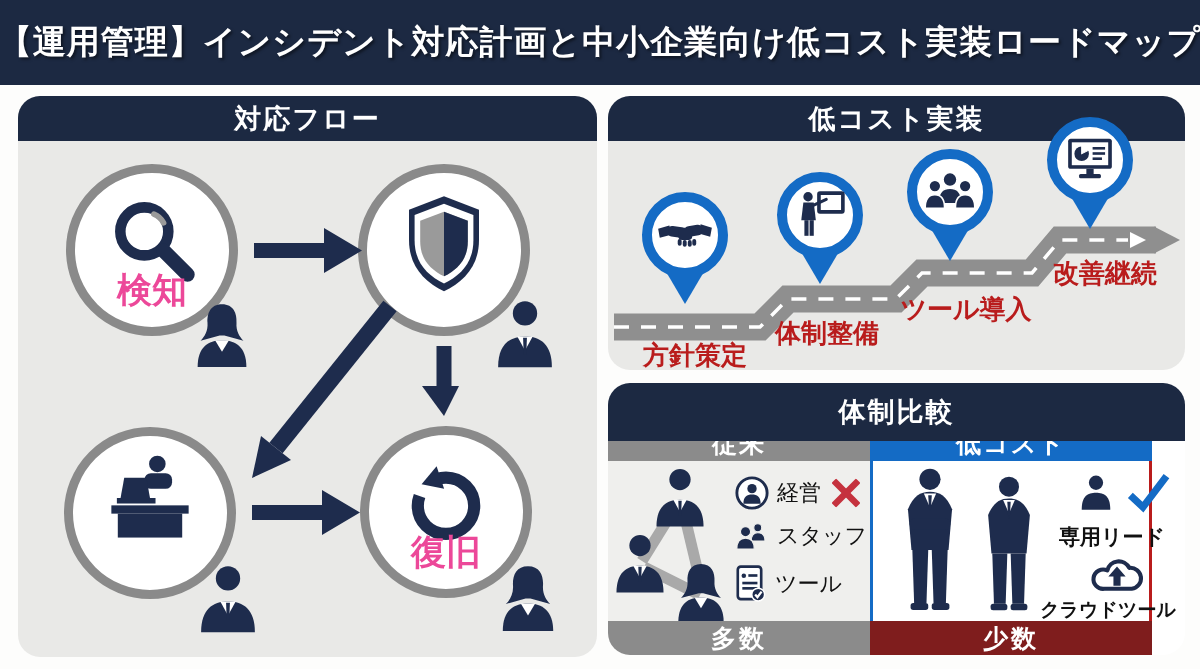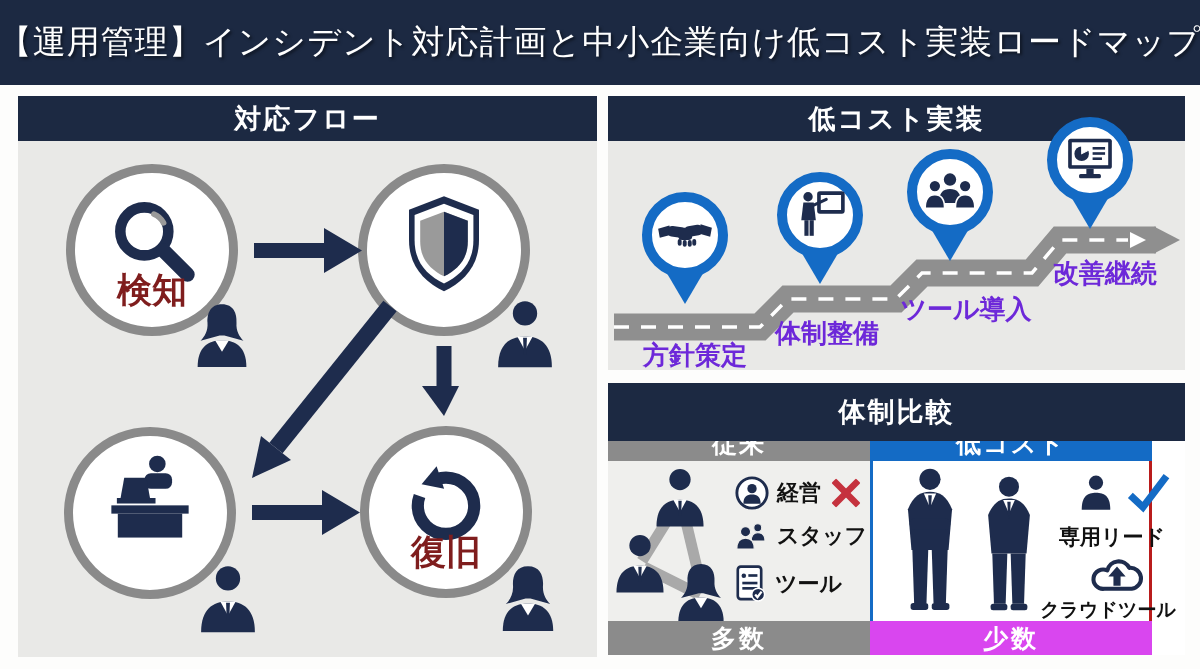--- a/index.html
+++ b/index.html
@@ -2,65 +2,65 @@
 <html><head>
 <meta charset="utf-8">
 <style>
   html,body{margin:0;padding:0}
   body{width:1200px;height:669px;position:relative;background:#fdfdfc;
        font-family:"Liberation Sans","DejaVu Sans",sans-serif;overflow:hidden}
   .abs{position:absolute}
   
   #titlebar{left:0;top:0;width:1200px;height:85px;background:#1c2942;
             display:flex;align-items:center;justify-content:center}
-  #titlebar .t{color:#fff;font-size:33px;font-weight:400;letter-spacing:1px;
+  #titlebar .t{color:#fff;font-size:33px;font-weight:700;letter-spacing:1px;
                text-shadow:2px 2px 3px rgba(0,0,0,.5);white-space:nowrap}
   
-  .panel{border-radius:0;overflow:hidden;background:#e9e9e7}
+  .panel{border-radius:22px;overflow:hidden;background:#e9e9e7}
   .panel-hd{position:absolute;left:0;top:0;width:100%;height:45px;background:#1c2942;
             display:flex;align-items:center;justify-content:center;color:#fff;
             font-size:27px;font-weight:800;z-index:1;letter-spacing:2px}
   
   #flow{left:18px;top:96px;width:579px;height:561px}
   .fcircle{position:absolute;width:172px;height:172px;border:9px solid #8a8a8a;
            border-radius:50%;background:#fff;box-sizing:border-box;z-index:2}
   .fcircle .lbl{position:absolute;left:0;right:0;top:94px;text-align:center;
-                font-size:35px;font-weight:800;color:#7f1d1d}
+                font-size:35px;font-weight:800;color:#ec4899}
   .fcircle .ic{position:absolute;left:50%;transform:translateX(-50%);top:20px}
   .flow-arrows{left:0;top:45px;width:579px;height:516px;z-index:3;pointer-events:none}
   .person{z-index:4}
   
   #roadmap{left:608px;top:96px;width:577px;height:274px}
   .roadsvg{left:0;top:45px;width:577px;height:229px;z-index:2}
   .pin{width:86px;z-index:3}
   .pin .pc{width:86px;height:86px;border:10px solid #146bc5;background:#fff;border-radius:50%;
            box-sizing:border-box;display:flex;align-items:center;justify-content:center}
   .pin .pt{width:0;height:0;border-left:20px solid transparent;border-right:20px solid transparent;
            border-top:34px solid #146bc5;margin:-8px auto 0}
-  .rlabel{width:150px;text-align:center;font-size:26px;font-weight:800;color:#6d28d9;z-index:4;white-space:nowrap}
+  .rlabel{width:150px;text-align:center;font-size:26px;font-weight:800;color:#b91c1c;z-index:4;white-space:nowrap}
   
   #compare{left:608px;top:383px;width:577px;height:272px;background:#fff}
   #compare .panel-hd{height:58px}
   #cmp-cols{position:absolute;left:0;top:42px;width:577px;height:230px;display:flex}
   .col{display:flex;flex-direction:column}
   .col-trad{width:262px}
   .col-low{width:282px}
   .col .sub{height:36px;display:flex;align-items:center;justify-content:center;
             color:#fff;font-size:25px;font-weight:800;letter-spacing:2px}
   .col-trad .sub{background:#8b8b8b}
   .col-low .sub{background:#146bc5}
   .col .bd{height:160px;position:relative}
   .col-trad .bd{background:#efefed}
   .col-low .bd{background:#fff;border-left:3px solid #146bc5;border-right:3px solid #b91c1c;box-sizing:border-box}
   .col .ft{height:34px;display:flex;align-items:center;justify-content:center;
            color:#fff;font-size:25px;font-weight:800;letter-spacing:3px}
   .col-trad .ft{background:#8b8b8b}
-  .col-low .ft{background:#d946ef}
+  .col-low .ft{background:#7f1d1d}
   .cmp-row{position:absolute;display:flex;align-items:center;gap:7px}
-  .cmp-row .lb{font-size:22px;font-weight:700;color:#111;white-space:nowrap}
+  .cmp-row .lb{font-size:22px;font-weight:400;color:#111;white-space:nowrap}
   .small-cap{text-align:center;font-weight:800;color:#111;white-space:nowrap}
 </style>
 </head>
 <body>
 
 <header class="abs" id="titlebar">
   <div class="t">【運用管理】インシデント対応計画と中小企業向け低コスト実装ロードマップ</div>
 </header>
 
 <section class="abs panel" id="flow">

